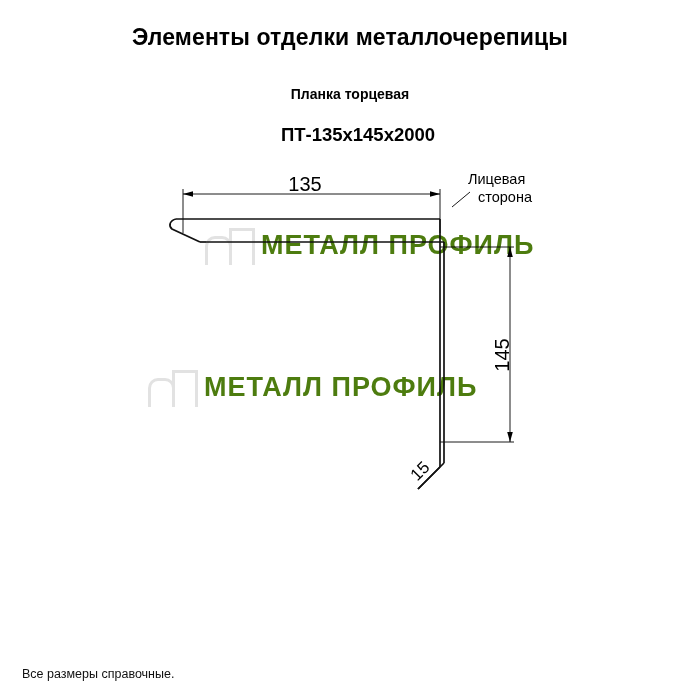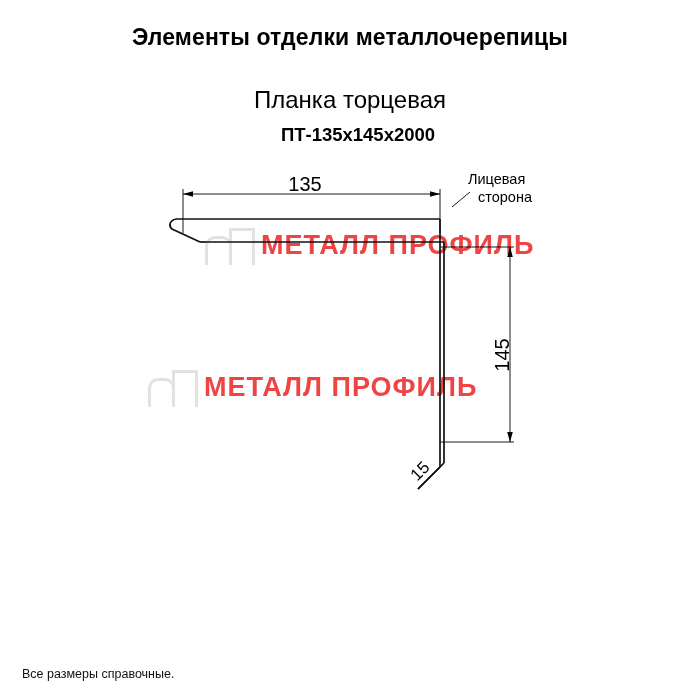--- a/index.html
+++ b/index.html
@@ -33,43 +33,43 @@
     font-weight: bold;
     letter-spacing: 0.1px;
     color: #000;
   }
   .subtitle {
     position: absolute;
     top: 86px;
     left: 0;
     width: 700px;
     text-align: center;
-    font-size: 24px;
-    font-weight: normal;
+    font-size: 14px;
+    font-weight: bold;
     color: #000;
   }
   .code {
     position: absolute;
     top: 124px;
     left: 0;
     width: 700px;
     text-align: center;
     font-size: 18.5px;
     font-weight: bold;
     color: #000;
     padding-left: 8px;
   }
 
   
   .watermark {
     position: absolute;
     display: flex;
     align-items: center;
     gap: 10px;
-    color: #ef4444;
+    color: #4d7c0f;
     font-weight: bold;
     user-select: none;
     pointer-events: none;
   }
   .wm1 { left: 205px; top: 228px; font-size: 27px; }
   .wm2 { left: 148px; top: 370px; font-size: 27px; }
   .wm-mark {
     width: 46px;
     height: 34px;
     position: relative;

